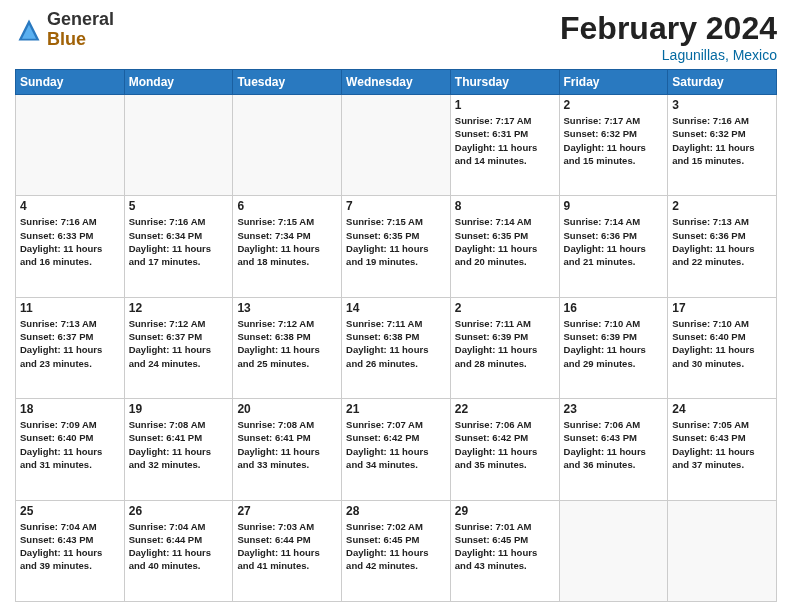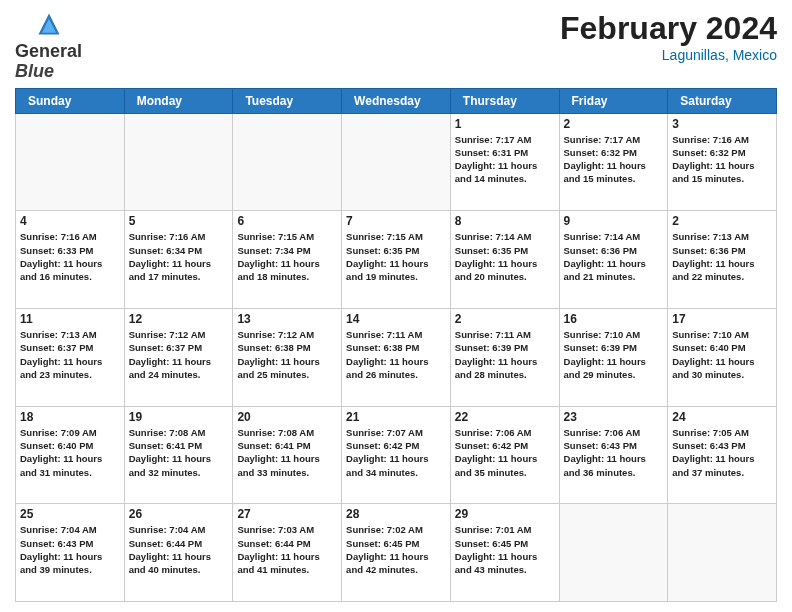--- a/index.html
+++ b/index.html
@@ -20,29 +20,28 @@
     .header {
       display: flex;
       justify-content: space-between;
       align-items: flex-start;
       margin-bottom: 6px;
     }
     .logo {
       display: flex;
       align-items: center;
       gap: 4px;
-      flex-direction: column;
     }
     .logo-text {
       font-size: 18px;
       font-weight: bold;
       line-height: 1.1;
     }
     .logo-general { color: #333; }
-    .logo-blue { color: #404040; font-style: italic; }
+    .logo-blue { color: #a16207; }
     .logo-icon {
       width: 28px;
       height: 28px;
     }
     .title-block {
       text-align: right;
     }
     .month-year {
       font-size: 32px;
       font-weight: bold;
@@ -57,21 +56,21 @@
       border: 1px solid #ccc;
       border-collapse: collapse;
       width: 100%;
       table-layout: fixed;
     }
     .calendar th {
       background: #2979c0;
       color: #fff;
       font-size: 12px;
       font-weight: bold;
-      padding: 5px 12px;
+      padding: 5px 4px;
       text-align: left;
       border: 1px solid #1a5fa0;
     }
     .calendar td {
       border: 1px solid #ccc;
       vertical-align: top;
       padding: 3px 4px;
       font-size: 10px;
       color: #222;
       background: #fff;

